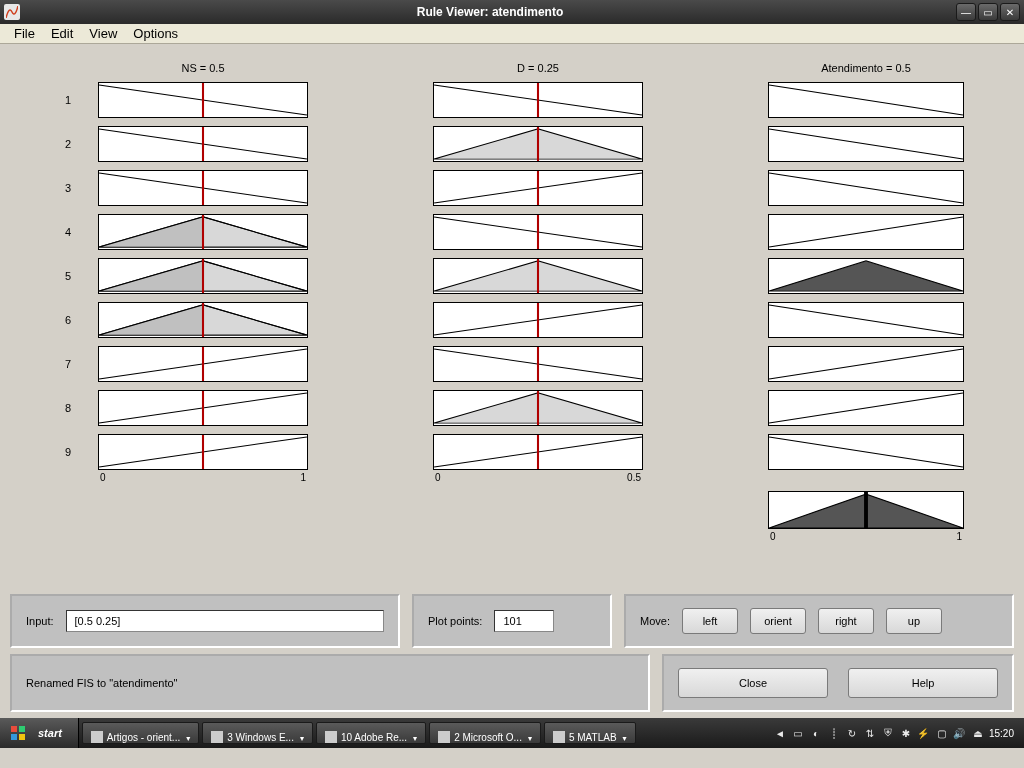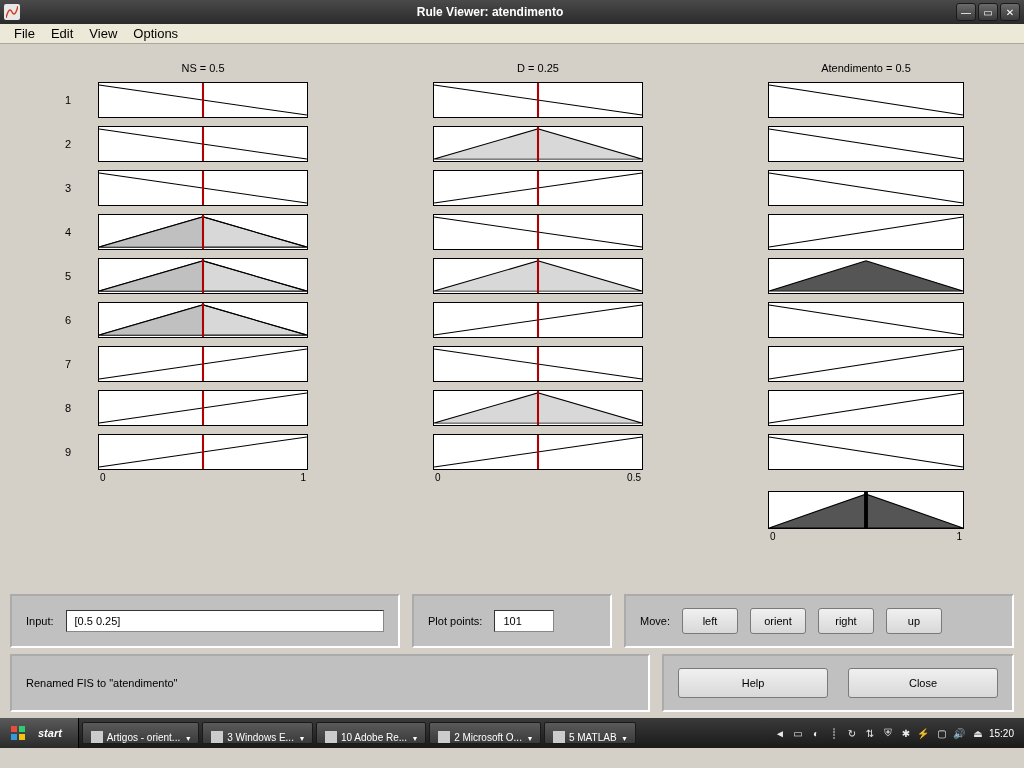--- a/index.html
+++ b/index.html
@@ -341,22 +341,22 @@
     <div class="btn">orient</div>
     <div class="btn">right</div>
     <div class="btn">up</div>
   </div>
 </div>
 <div class="panels2">
   <div class="panel2">
     <span>Renamed FIS to "atendimento"</span>
   </div>
   <div class="panel3">
+    <div class="btn">Close</div>
     <div class="btn">Help</div>
-    <div class="btn">Close</div>
   </div>
 </div>
 
 <div class="taskbar">
   <div class="startbtn">
     <svg width="16" height="16" viewBox="0 0 16 16">
         <rect x="1" y="1" width="6" height="6" fill="#e74c3c"></rect>
         <rect x="9" y="1" width="6" height="6" fill="#2ecc71"></rect>
         <rect x="1" y="9" width="6" height="6" fill="#3498db"></rect>
         <rect x="9" y="9" width="6" height="6" fill="#f1c40f"></rect>

